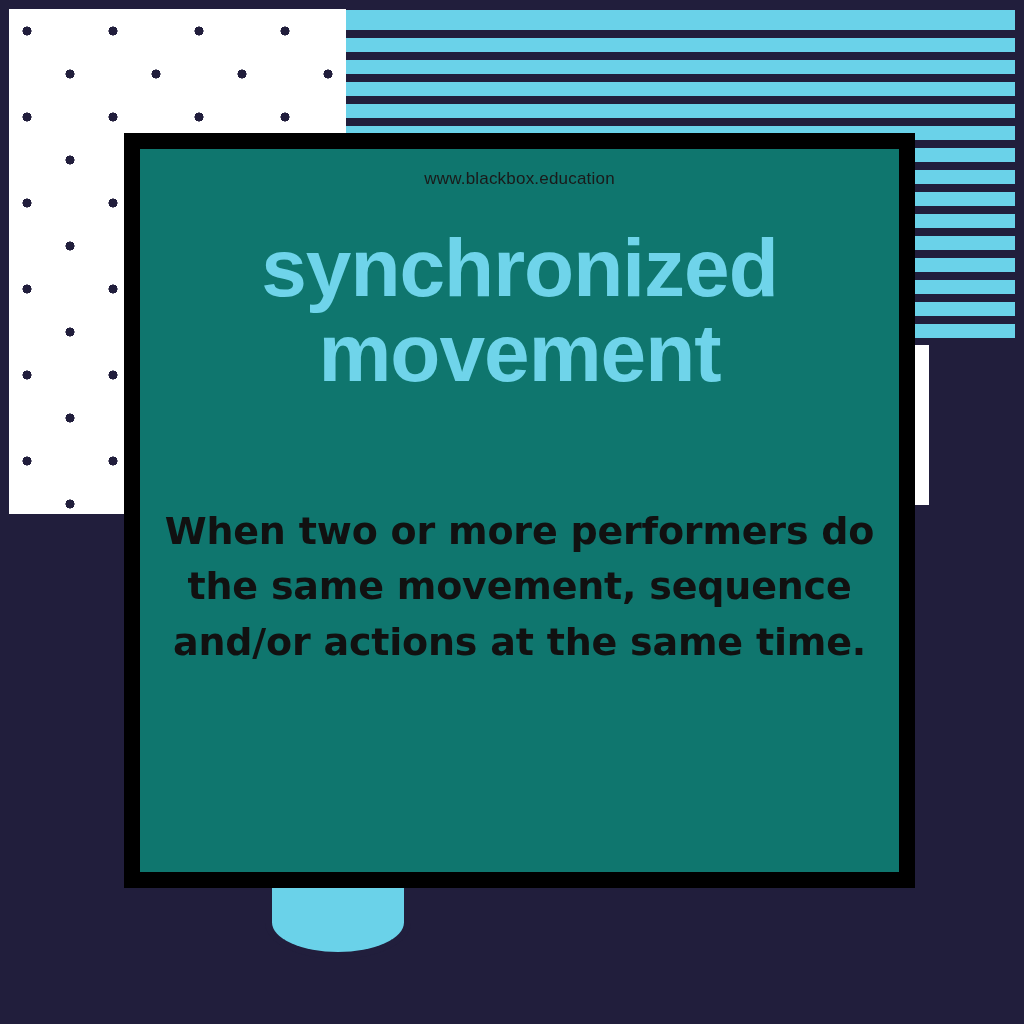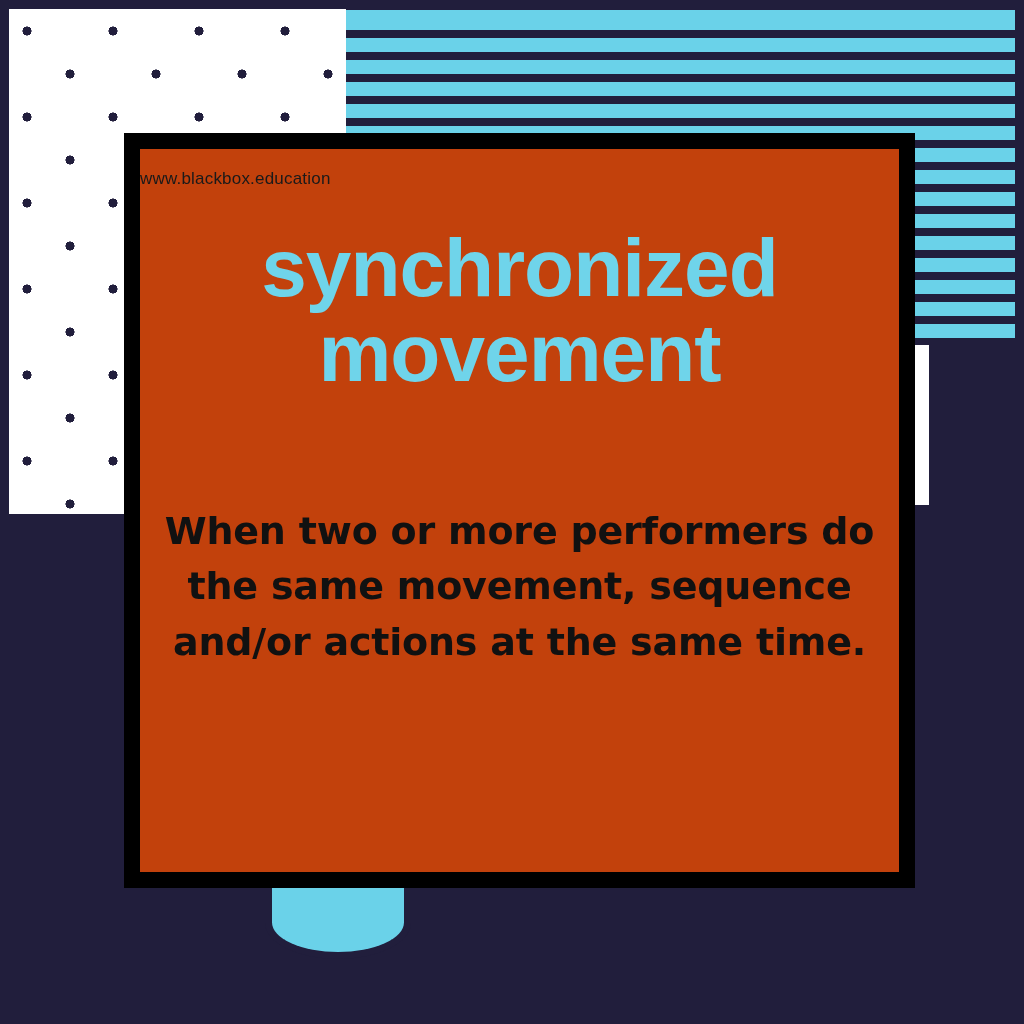--- a/index.html
+++ b/index.html
@@ -87,26 +87,26 @@
     border-top:none;
     border-radius:0 0 146px 146px / 0 0 73px 73px;
     z-index:12;
   }
 
   
   .card {
     position:absolute;
     left:124px; top:133px;
     width:791px; height:755px;
-    background:#c2410c;
+    background:#0f766e;
     border:16px solid #000000;
     z-index:20;
     display:flex;
     flex-direction:column;
-    align-items:flex-start;
+    align-items:center;
   }
 
   .site-url {
     margin-top:20px;
     font-size:17px;
     font-weight:400;
     color:#1a1a1a;
     letter-spacing:0.2px;
     font-family:"Liberation Sans", sans-serif;
   }

